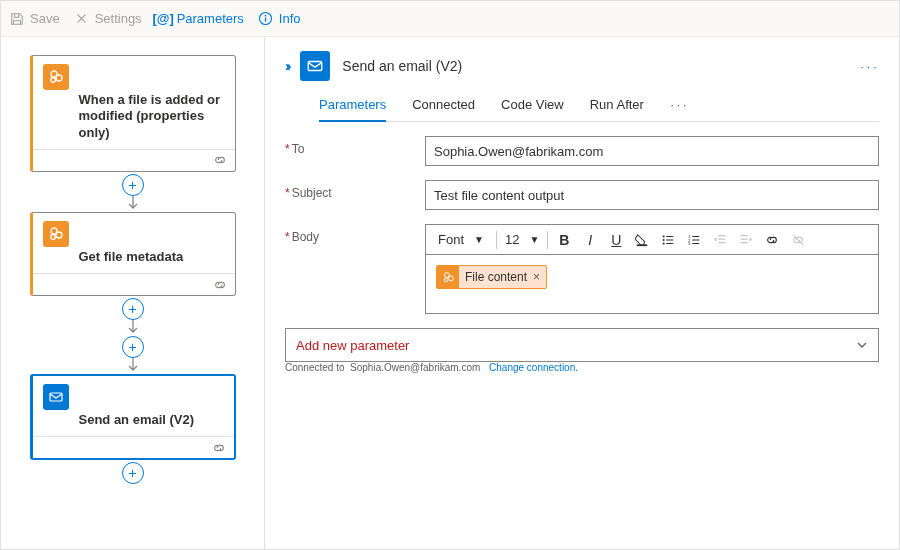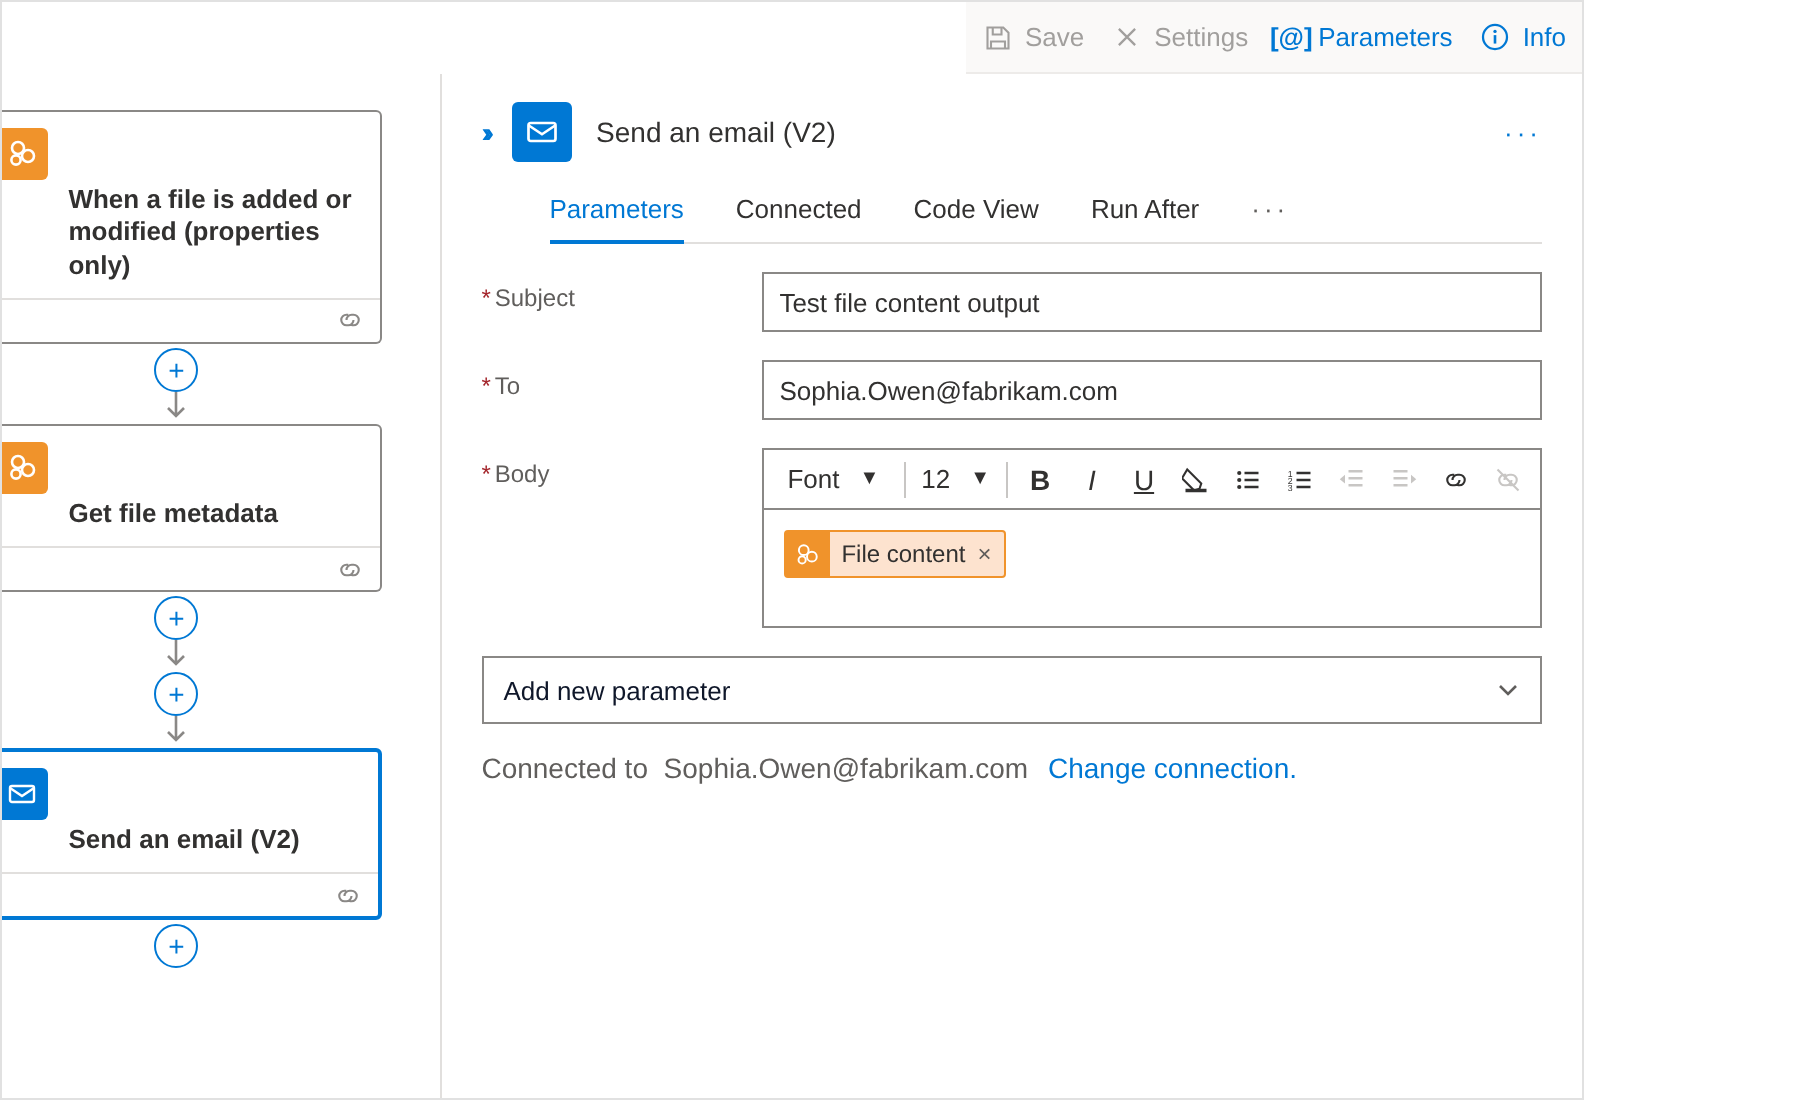--- a/index.html
+++ b/index.html
@@ -1,17 +1,17 @@
 <!DOCTYPE html>
 <html><head>
 <meta charset="utf-8">
 <style>
   * { box-sizing: border-box; }
   html, body { margin:0; padding:0; font-family: "Segoe UI", Arial, sans-serif; font-size:13px; color:#323130; background:#fff; }
-  .app { width:792px; height:550px; border:1px solid #e1e1e1; overflow:hidden; display:flex; flex-direction:column;align-items:flex-end; }
+  .app { width:900px; height:550px; border:1px solid #e1e1e1; overflow:hidden; display:flex; flex-direction:column; }
   
   .cmdbar { height:36px; padding:0 8px; display:flex; align-items:center; gap:14px; background:#faf9f8; color:#605e5c; border-bottom:1px solid #edebe9; font-size:13px; }
   .cmdbar .cmd { display:flex; align-items:center; gap:6px; color:#a19f9d; cursor:default; }
   .cmdbar .cmd.active { color:#0078d4; cursor:pointer; }
   .cmd .ico { width:15px; height:15px; display:flex; align-items:center; justify-content:center; }
   
   .body { flex:1; display:flex; min-height:0; }
   .canvas { width:264px; border-right:1px solid #e1dfdd; background:#fff; padding:18px 14px; overflow:auto; }
   .panel { flex:1; background:#fff; padding:14px 20px 0 20px; overflow:auto; position:relative;}
   
@@ -51,22 +51,22 @@
   .rt-toolbar { height:30px; border:1px solid #8a8886; border-bottom:none; display:flex; align-items:center; gap:2px; padding:0 4px; }
   .rt-sel { height:22px; display:flex; align-items:center; gap:6px; padding:0 8px; font-size:13px; }
   .rt-sep { width:1px; height:18px; background:#c8c6c4; margin:0 2px;}
   .rt-btn { width:24px; height:22px; display:flex; align-items:center; justify-content:center; color:#323130; cursor:pointer; font-size:14px;}
   .rt-btn.disabled { color:#c8c6c4; cursor:default;}
   .rt-body { min-height:60px; border:1px solid #8a8886; padding:10px; }
   .token { display:inline-flex; align-items:center; background:#fde3cf; border:1px solid #f0932b; border-radius:2px; height:24px; font-size:12px; color:#323130;}
   .token .tk-icon { width:22px; height:22px; background:#f0932b; display:flex; align-items:center; justify-content:center; margin-right:6px; color:#fff;}
   .token .tk-x { padding:0 6px; color:#605e5c; cursor:pointer;}
   
-  .addparam { margin-top:10px; border:1px solid #8a8886; height:34px; display:flex; align-items:center; justify-content:space-between; padding:0 10px; color:#0f172a; cursor:pointer; }
-  .conn-line { margin-top:14px; color:#605e5c; font-size:14px; }
+  .addparam { margin-top:10px; border:1px solid #8a8886; height:34px; display:flex; align-items:center; justify-content:space-between; padding:0 10px; color:#b91c1c; cursor:pointer; }
+  .conn-line { color:#605e5c; font-size:10px; }
   .conn-line a { color:#0078d4; text-decoration:none; margin-left:6px;}
   .caret { font-size:10px; margin-left:4px;}
   svg { display:block; }
 </style>
 </head>
 <body>
 
 <div class="app">
 
   <div class="cmdbar">
@@ -215,26 +215,26 @@
       <div class="tabs">
         <div class="tab active">Parameters</div>
         <div class="tab">Connected</div>
         <div class="tab">Code View</div>
         <div class="tab">Run After</div>
         <div class="tab-ellipsis">···</div>
       </div>
 
       <div class="form">
         <div class="row">
+          <div class="label"><span class="req">*</span><span>To</span></div>
+          <div class="field"><input class="tinput" value="Sophia.Owen@fabrikam.com" style=""></div>
+        </div>
+        <div class="row">
           <div class="label"><span class="req">*</span><span>Subject</span></div>
           <div class="field"><input class="tinput" value="Test file content output" style=""></div>
-        </div>
-        <div class="row">
-          <div class="label"><span class="req">*</span><span>To</span></div>
-          <div class="field"><input class="tinput" value="Sophia.Owen@fabrikam.com" style=""></div>
         </div>
         <div class="row">
           <div class="label"><span class="req">*</span><span>Body</span></div>
           <div class="field">
             <div class="rt-toolbar">
               <div class="rt-sel">
                   <span>Font</span>
                   <span class="caret">▼</span>
                 </div>
               <div class="rt-sep"></div>

